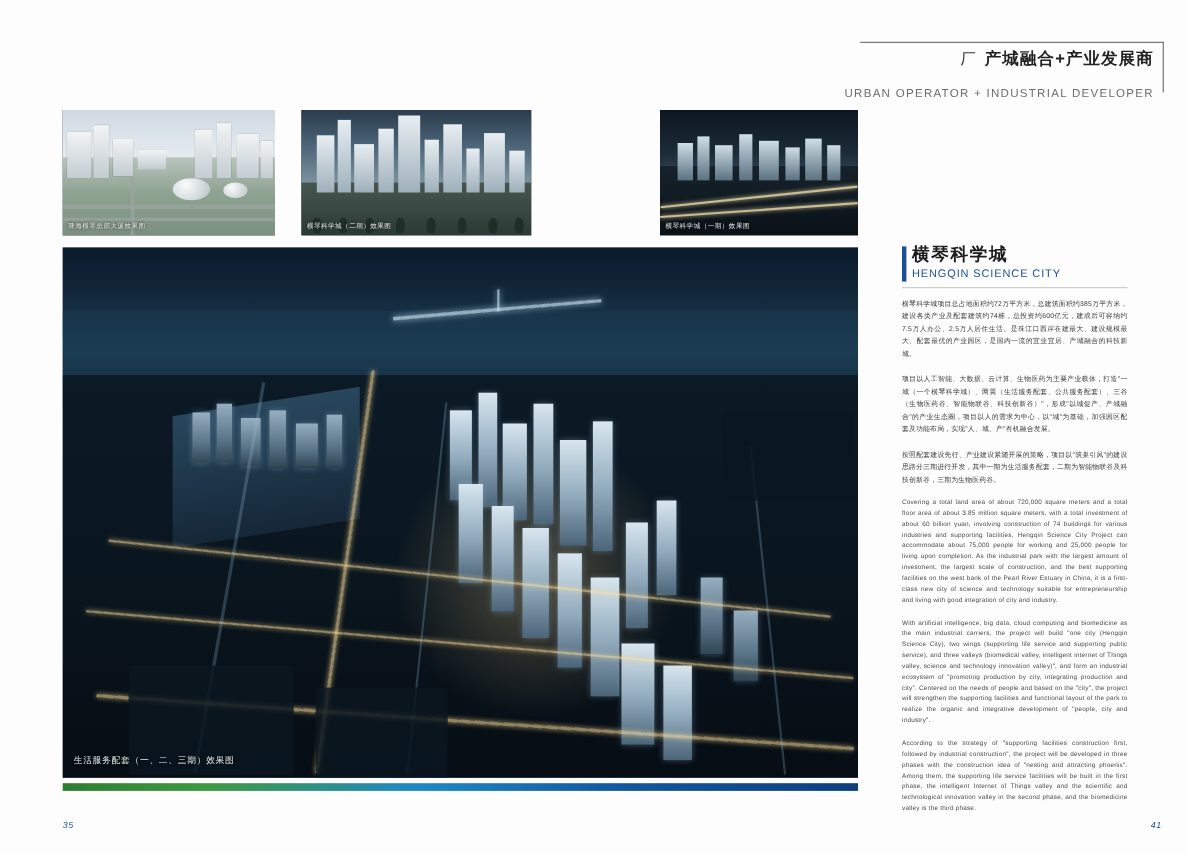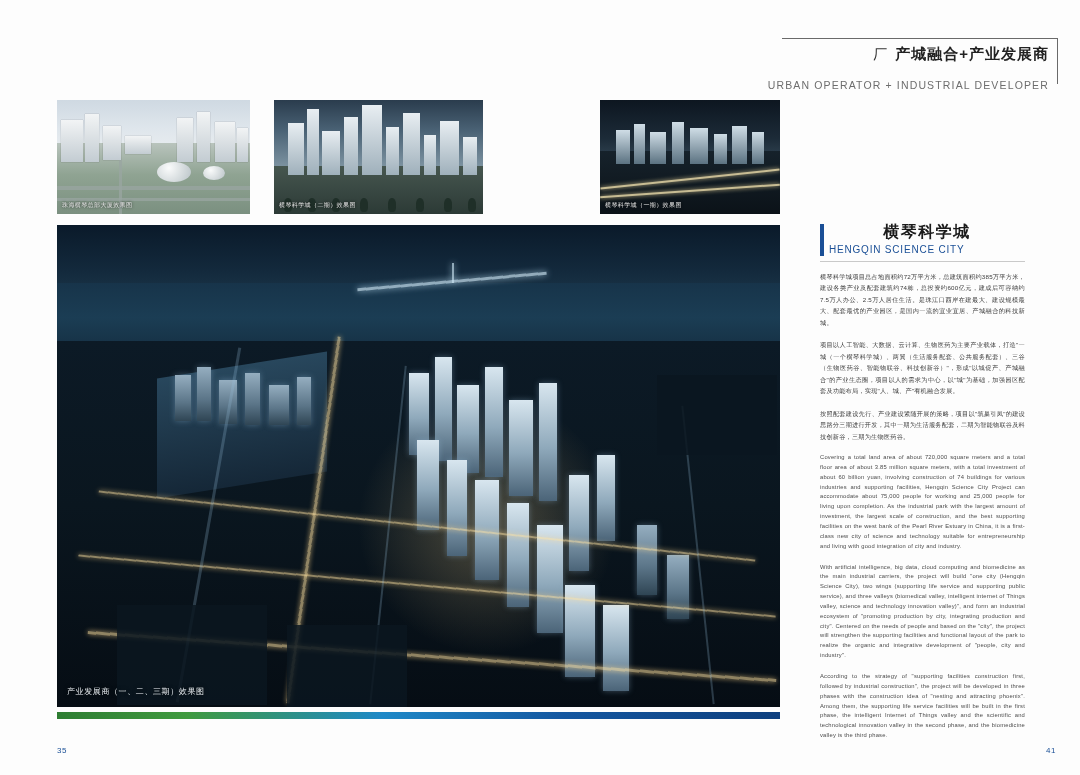--- a/index.html
+++ b/index.html
@@ -222,21 +222,20 @@
     left: 0; top: 2px;
     width: 4px; height: 32px;
     background: #1a4f96;
   }
   .title-cn {
     font-size: 16px;
     font-weight: bold;
     color: #1b1b1b;
     letter-spacing: 1.5px;
     line-height: 1.25;
-    text-align: center;
   }
   .title-en {
     font-size: 10px;
     color: #1a4f96;
     letter-spacing: .8px;
     margin-top: 2px;
   }
   .title-rule {
     margin-top: 6px;
     width: 100%;
@@ -268,20 +267,21 @@
     width: 723px;
     height: 7px;
     background: linear-gradient(90deg,#2e7d32 0%, #3f9a3f 18%, #1e88c7 45%, #1457a0 70%, #0e3f7e 100%);
   }
   .pagenum {
     position: absolute;
     bottom: 20px;
     font-size: 8px;
     color: #1a4f96;
     letter-spacing: .5px;
+    font-style: italic;
   }
   .pagenum.left { left: 57px; }
   .pagenum.right { right: 24px; }
   .spine {
     position: absolute;
     left: 539px; top: 0; width: 1px; height: 775px;
     background: rgba(0,0,0,0.0);
   }
 </style>
 </head>
@@ -397,21 +397,21 @@
     <div class="roadline" style="left:30px; top:430px; width:690px; height:3px; transform: rotate(4deg);"></div>
     <div class="roadline dimline" style="left:150px; top:120px; width:3px; height:360px; transform: rotate(10deg);"></div>
     <div class="roadline dimline" style="left:330px; top:140px; width:2px; height:340px; transform: rotate(6deg);"></div>
     <div class="roadline" style="left:255px; top:110px; width:3px; height:370px; transform: rotate(8deg);"></div>
     <div class="roadline dimline" style="left:640px; top:180px; width:2px; height:300px; transform: rotate(-6deg);"></div>
 
     <div class="darkblock" style="left:600px; top:150px; width:120px; height:80px;"></div>
     <div class="darkblock" style="left:60px; top:380px; width:150px; height:100px;"></div>
     <div class="darkblock" style="left:230px; top:400px; width:120px; height:82px;"></div>
 
-    <div class="caption">产业发展商（一、二、三期）效果图</div>
+    <div class="caption">生活服务配套（一、二、三期）效果图</div>
   </div>
 
   <div class="rightcol">
     <div class="title-wrap">
       <div class="title-bar"></div>
       <div class="title-cn">横琴科学城</div>
       <div class="title-en">HENGQIN SCIENCE CITY</div>
     </div>
     <div class="title-rule"></div>
 

